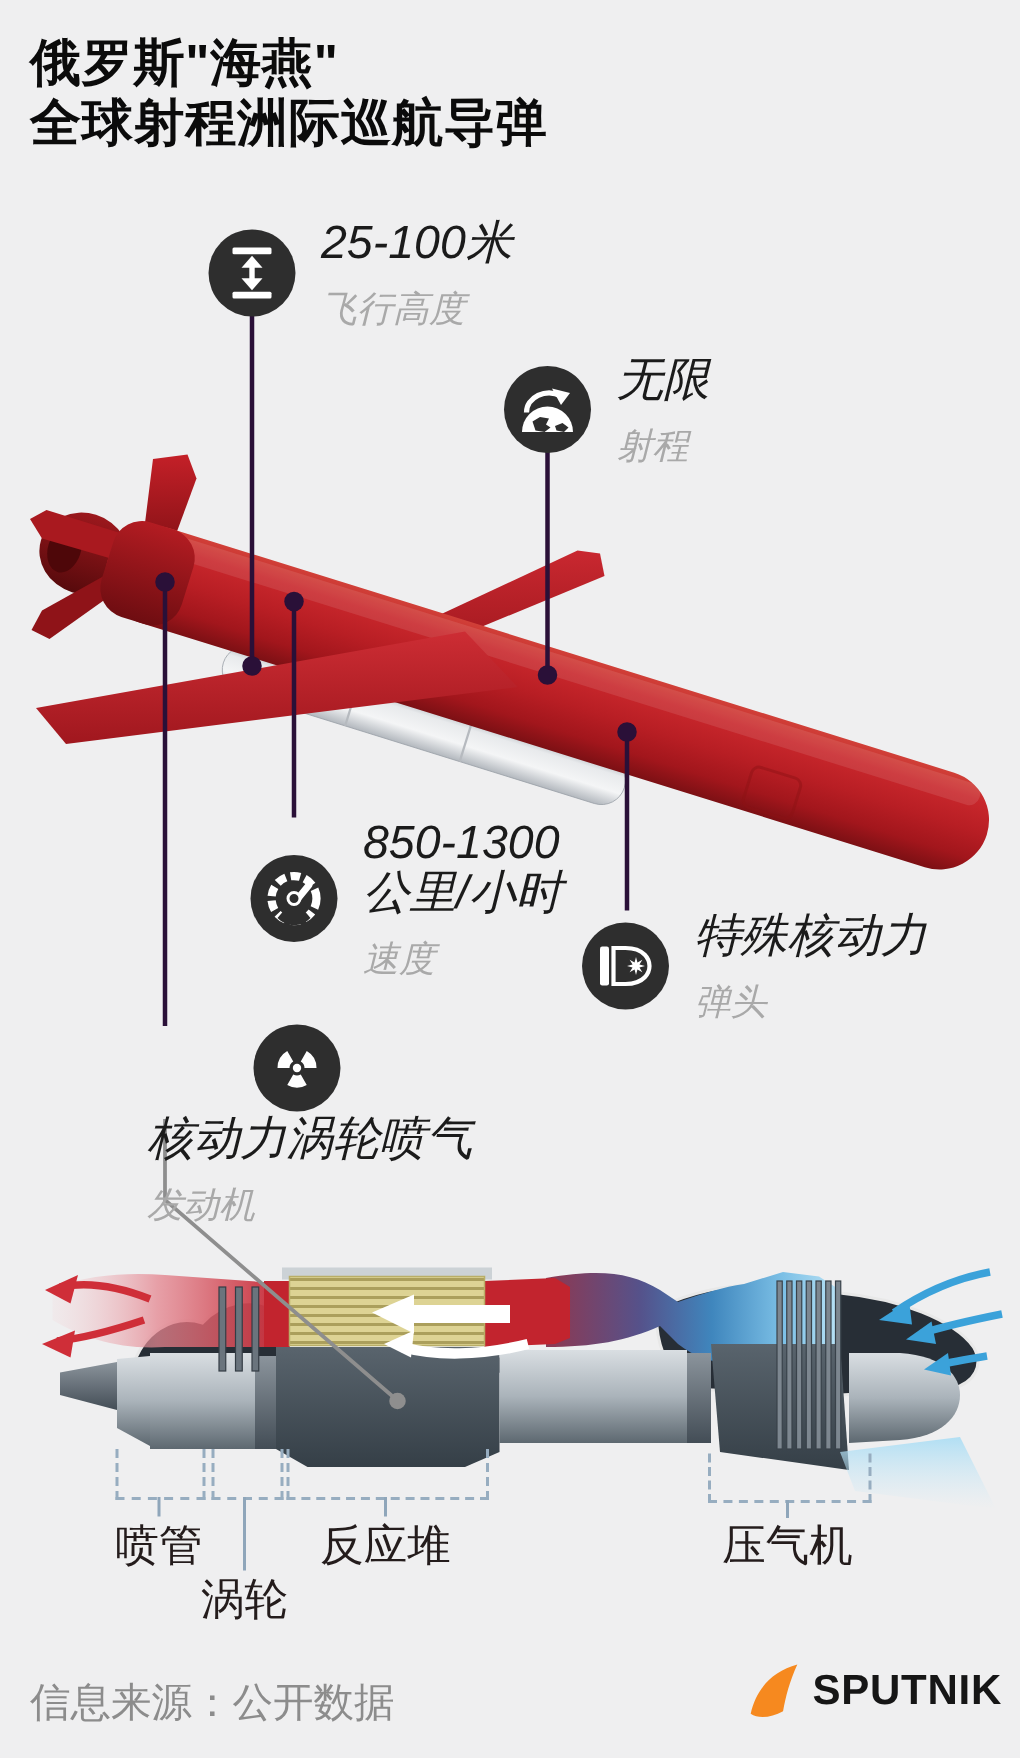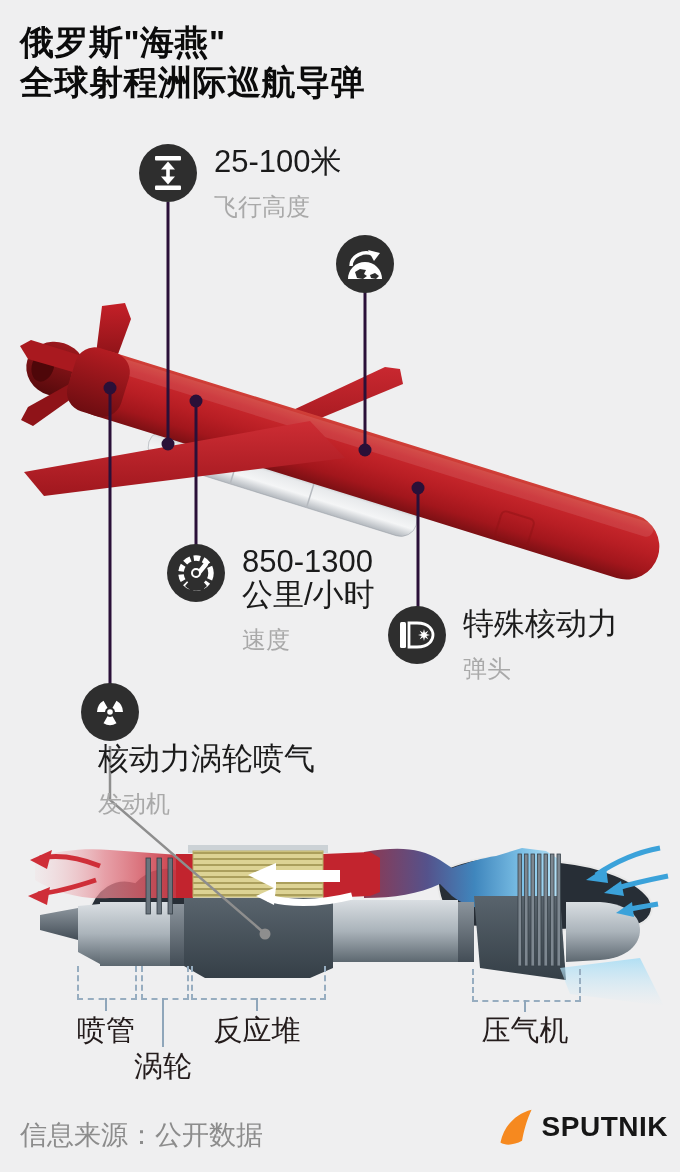--- a/index.html
+++ b/index.html
@@ -5,21 +5,21 @@
   html,body{margin:0;padding:0;background:#ffffff;}
   .canvas{
     position:relative;width:680px;height:1172px;background:#efeff0;overflow:hidden;
     font-family:"Liberation Sans","DejaVu Sans",sans-serif;color:#111;
   }
   .abs{position:absolute;}
   .title{
     left:20px;top:22px;font-size:34px;line-height:40px;font-weight:800;
     color:#0b0b0b;letter-spacing:0.5px;
   }
-  .spec{display:flex;align-items:flex-start;}
+  .spec{display:flex;align-items:center;font-style:italic;}
   .spec-icon{width:58px;height:58px;border-radius:50%;background:#2e2e2e;flex:0 0 auto;
     display:flex;align-items:center;justify-content:center;}
   .spec-icon svg{display:block;}
   .spec-text{margin-left:17px;padding-top:1px;}
   .spec-value{font-size:31px;line-height:33px;color:#1b1b1b;white-space:nowrap;}
   .spec-label{font-size:24px;line-height:26px;color:#a9a9a9;margin-top:16px;white-space:nowrap;}
   .bracket{border:2px dashed #97adc0;border-top:none;}
   .tick{width:2px;background:#8fa6ba;}
   .part-label{font-size:29px;color:#241c1c;transform:translateX(-50%);white-space:nowrap;}
   .source{font-size:27px;color:#8c8c8c;white-space:nowrap;}
@@ -233,20 +233,24 @@
   <div class="abs spec" style="left:336px;top:235px;">
     <div class="spec-icon">
       <svg width="40" height="40" viewBox="-20 -20 40 40">
         <path d="M-17,15 A17,17 0 0 1 17,15 Z" fill="#ffffff"></path>
         <path d="M-10,8 l5,-3 l6,1 l-2,4 l3,2 l-4,3 l-6,-1 Z" fill="#2e2e2e"></path>
         <path d="M5,11 l5,-2 l4,3 l-3,3 l-5,-1 Z" fill="#2e2e2e"></path>
         <path d="M-14,2 A15,13 0 0 1 9,-9" stroke="#ffffff" stroke-width="3.5" fill="none"></path>
         <polygon points="15,-11 3,-14 9,-3" fill="#ffffff"></polygon>
       </svg>
     </div>
+    <div class="spec-text">
+      <div class="spec-value">无限</div>
+      <div class="spec-label">射程</div>
+    </div>
   </div>
 
   <div class="abs spec" style="left:167px;top:544px;">
     <div class="spec-icon">
       <svg width="42" height="42" viewBox="-21 -21 42 42">
         <circle r="15" fill="none" stroke="#ffffff" stroke-width="5.5" stroke-dasharray="6.5 3.2"></circle>
         <path d="M0,0 L-11,13 A15,15 0 0 0 11,13 Z" fill="#2e2e2e"></path>
         <path d="M1,2 L10,-9" stroke="#ffffff" stroke-width="4.5" stroke-linecap="round"></path>
         <circle r="4" fill="#2e2e2e" stroke="#ffffff" stroke-width="2"></circle>
       </svg>

